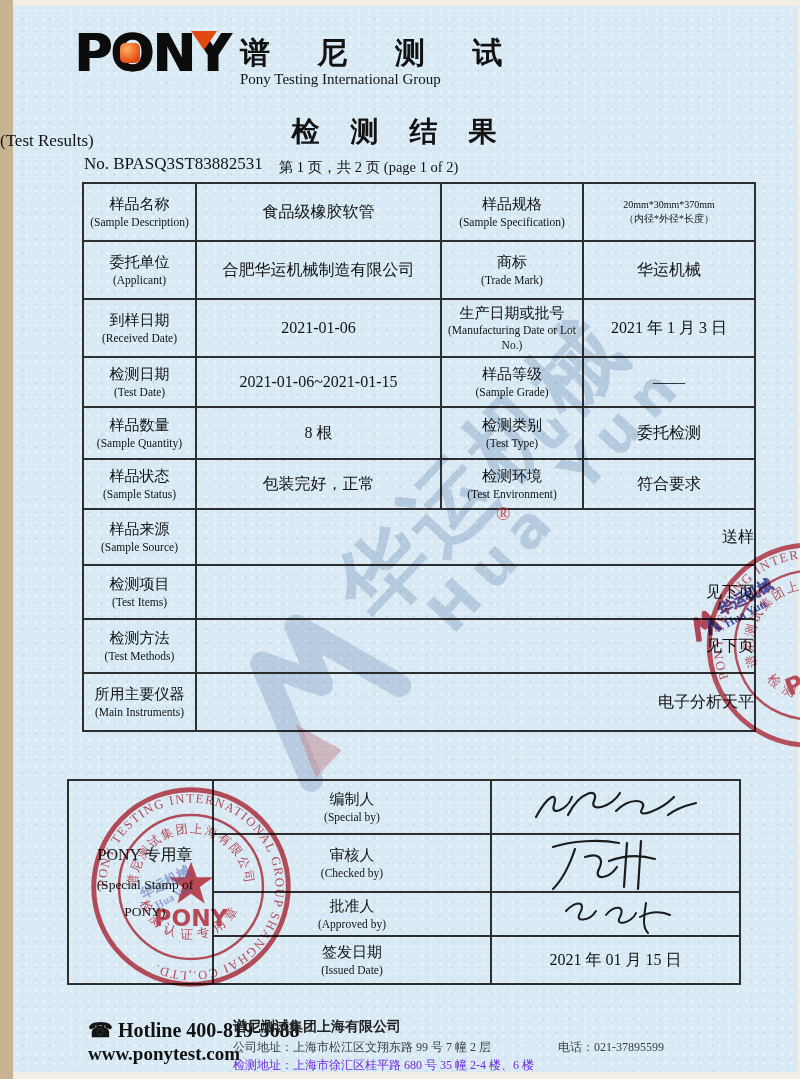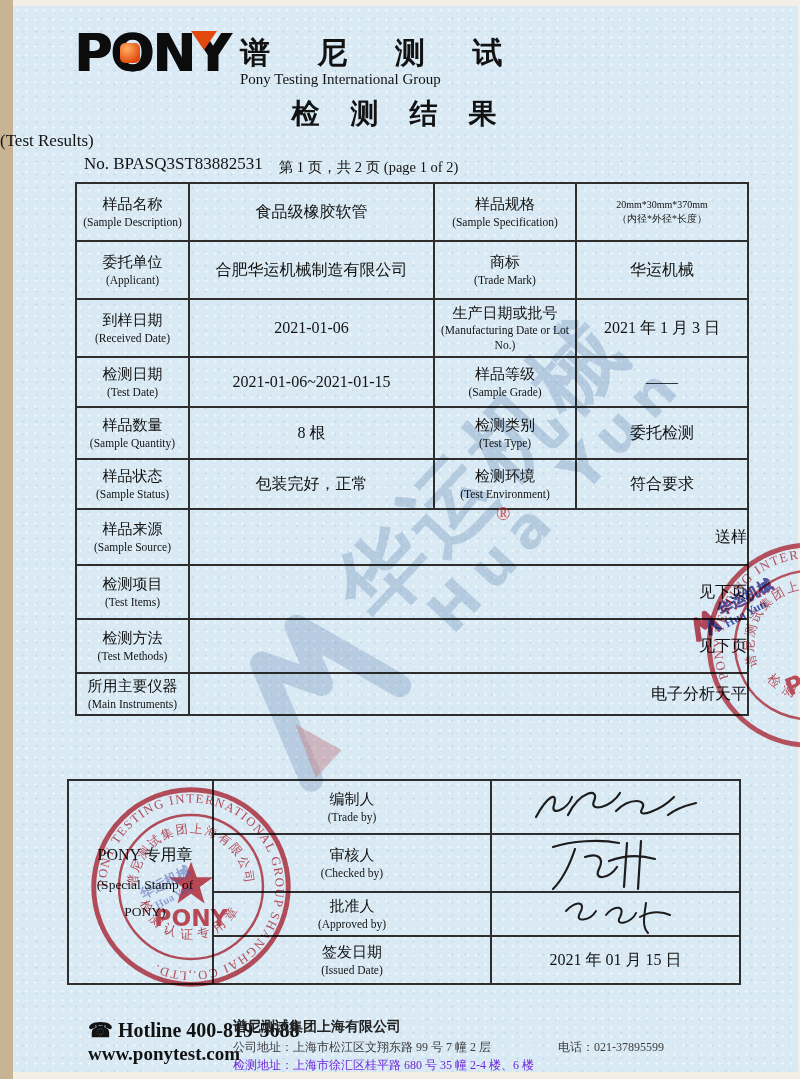--- a/index.html
+++ b/index.html
@@ -15,36 +15,36 @@
   .pony-logo{left:74px;top:27px;font-family:"DejaVu Sans",sans-serif;font-weight:bold;
              font-size:52px;letter-spacing:-2px;line-height:1;color:#0c0c0c;
              text-shadow:1px 0 0 #0c0c0c;}
   .o-fill{position:absolute;left:46px;top:16px;width:20px;height:20px;border-radius:5px;
           background:radial-gradient(circle at 35% 30%,#ffb061,#e2490e 75%)}
   .y-tri{position:absolute;left:117px;top:4px;width:0;height:0;
          border-left:13px solid transparent;border-right:13px solid transparent;
          border-top:19px solid #e2490e}
   .brand-cn{left:240px;top:33px;font-size:30px;font-weight:bold;letter-spacing:20px;white-space:nowrap}
   .brand-en{left:240px;top:71px;font-size:15px;white-space:nowrap}
-  .title-cn{left:0;top:95px;width:800px;text-align:center;font-size:28px;font-weight:bold;letter-spacing:12px}
+  .title-cn{left:0;top:113px;width:800px;text-align:center;font-size:28px;font-weight:bold;letter-spacing:12px}
   .title-en{left:0;top:131px;width:800px;text-align:left;font-size:17px}
   .report-no{left:84px;top:154px;font-size:17px}
   .page-info{left:0;top:158px;width:737px;text-align:center;font-size:14.5px}
   
   table{border-collapse:collapse;table-layout:fixed}
   td{border:2px solid #2e2e2e;padding:0;vertical-align:middle;text-align:center;overflow:hidden}
-  .tblA{position:absolute;left:75px;top:182px}
+  .tblA{position:absolute;left:82px;top:182px}
   .tblB{position:absolute;left:67px;top:779px}
   .lbl .cn{display:block;font-size:15px;line-height:1.35}
   .lbl .en{display:block;font-size:11.5px;line-height:1.3;padding:0 2px}
   .val{font-size:16px}
   .val2{display:block;font-size:10px;line-height:1.45}
   .left-val{text-align:right;padding-left:14px}
   .r58{height:58px}.r50{height:50px}.r52{height:52px}.r56{height:56px}
-  .r54{height:54px}.r47{height:42px}.r60{height:60px}.r49{height:37px}.r48{height:48px}
+  .r54{height:54px}.r47{height:58px}.r60{height:60px}.r49{height:37px}.r48{height:48px}
   .stamp-cell{text-align:center;padding-left:9px;font-size:16px;line-height:2.0}
   .stamp-cell .sub{font-size:13.5px}
   .sig{display:block;margin:0 auto}
   .date-val{font-size:16px}
   
   .wm{left:170px;top:275px;width:560px;height:540px;transform:rotate(-47deg);
       display:flex;align-items:center;gap:16px;opacity:.55;mix-blend-mode:multiply;pointer-events:none}
   .wm-col{display:flex;flex-direction:column}
   .wm-cn{font-family:"DejaVu Sans",sans-serif;font-size:88px;font-weight:bold;color:#aebfd6;
          letter-spacing:6px;white-space:nowrap;line-height:1}
@@ -208,21 +208,21 @@
       </colgroup>
     <tbody>
         <tr class="r54">
       <td class="stamp-cell" rowspan="4">
         <div>PONY 专用章</div>
         <div class="sub">(Special Stamp of</div>
         <div class="sub">PONY)</div>
       </td>
       <td class="lbl">
             <span class="cn">编制人</span>
-            <span class="en">(Trade by)</span>
+            <span class="en">(Special by)</span>
           </td>
       <td>
         <svg class="sig" width="180" height="48" viewBox="0 0 180 48">
           <g fill="none" stroke="#1c1c1c" stroke-width="2.2" stroke-linecap="round">
             <path d="M10,34 C22,12 32,8 28,22 C24,34 42,26 46,14"></path>
             <path d="M42,32 C54,8 74,4 68,18 C63,30 86,24 94,10"></path>
             <path d="M90,28 C104,14 122,16 116,26 C110,36 134,28 148,14"></path>
             <path d="M142,32 C152,24 162,22 170,20"></path>
           </g>
         </svg>

